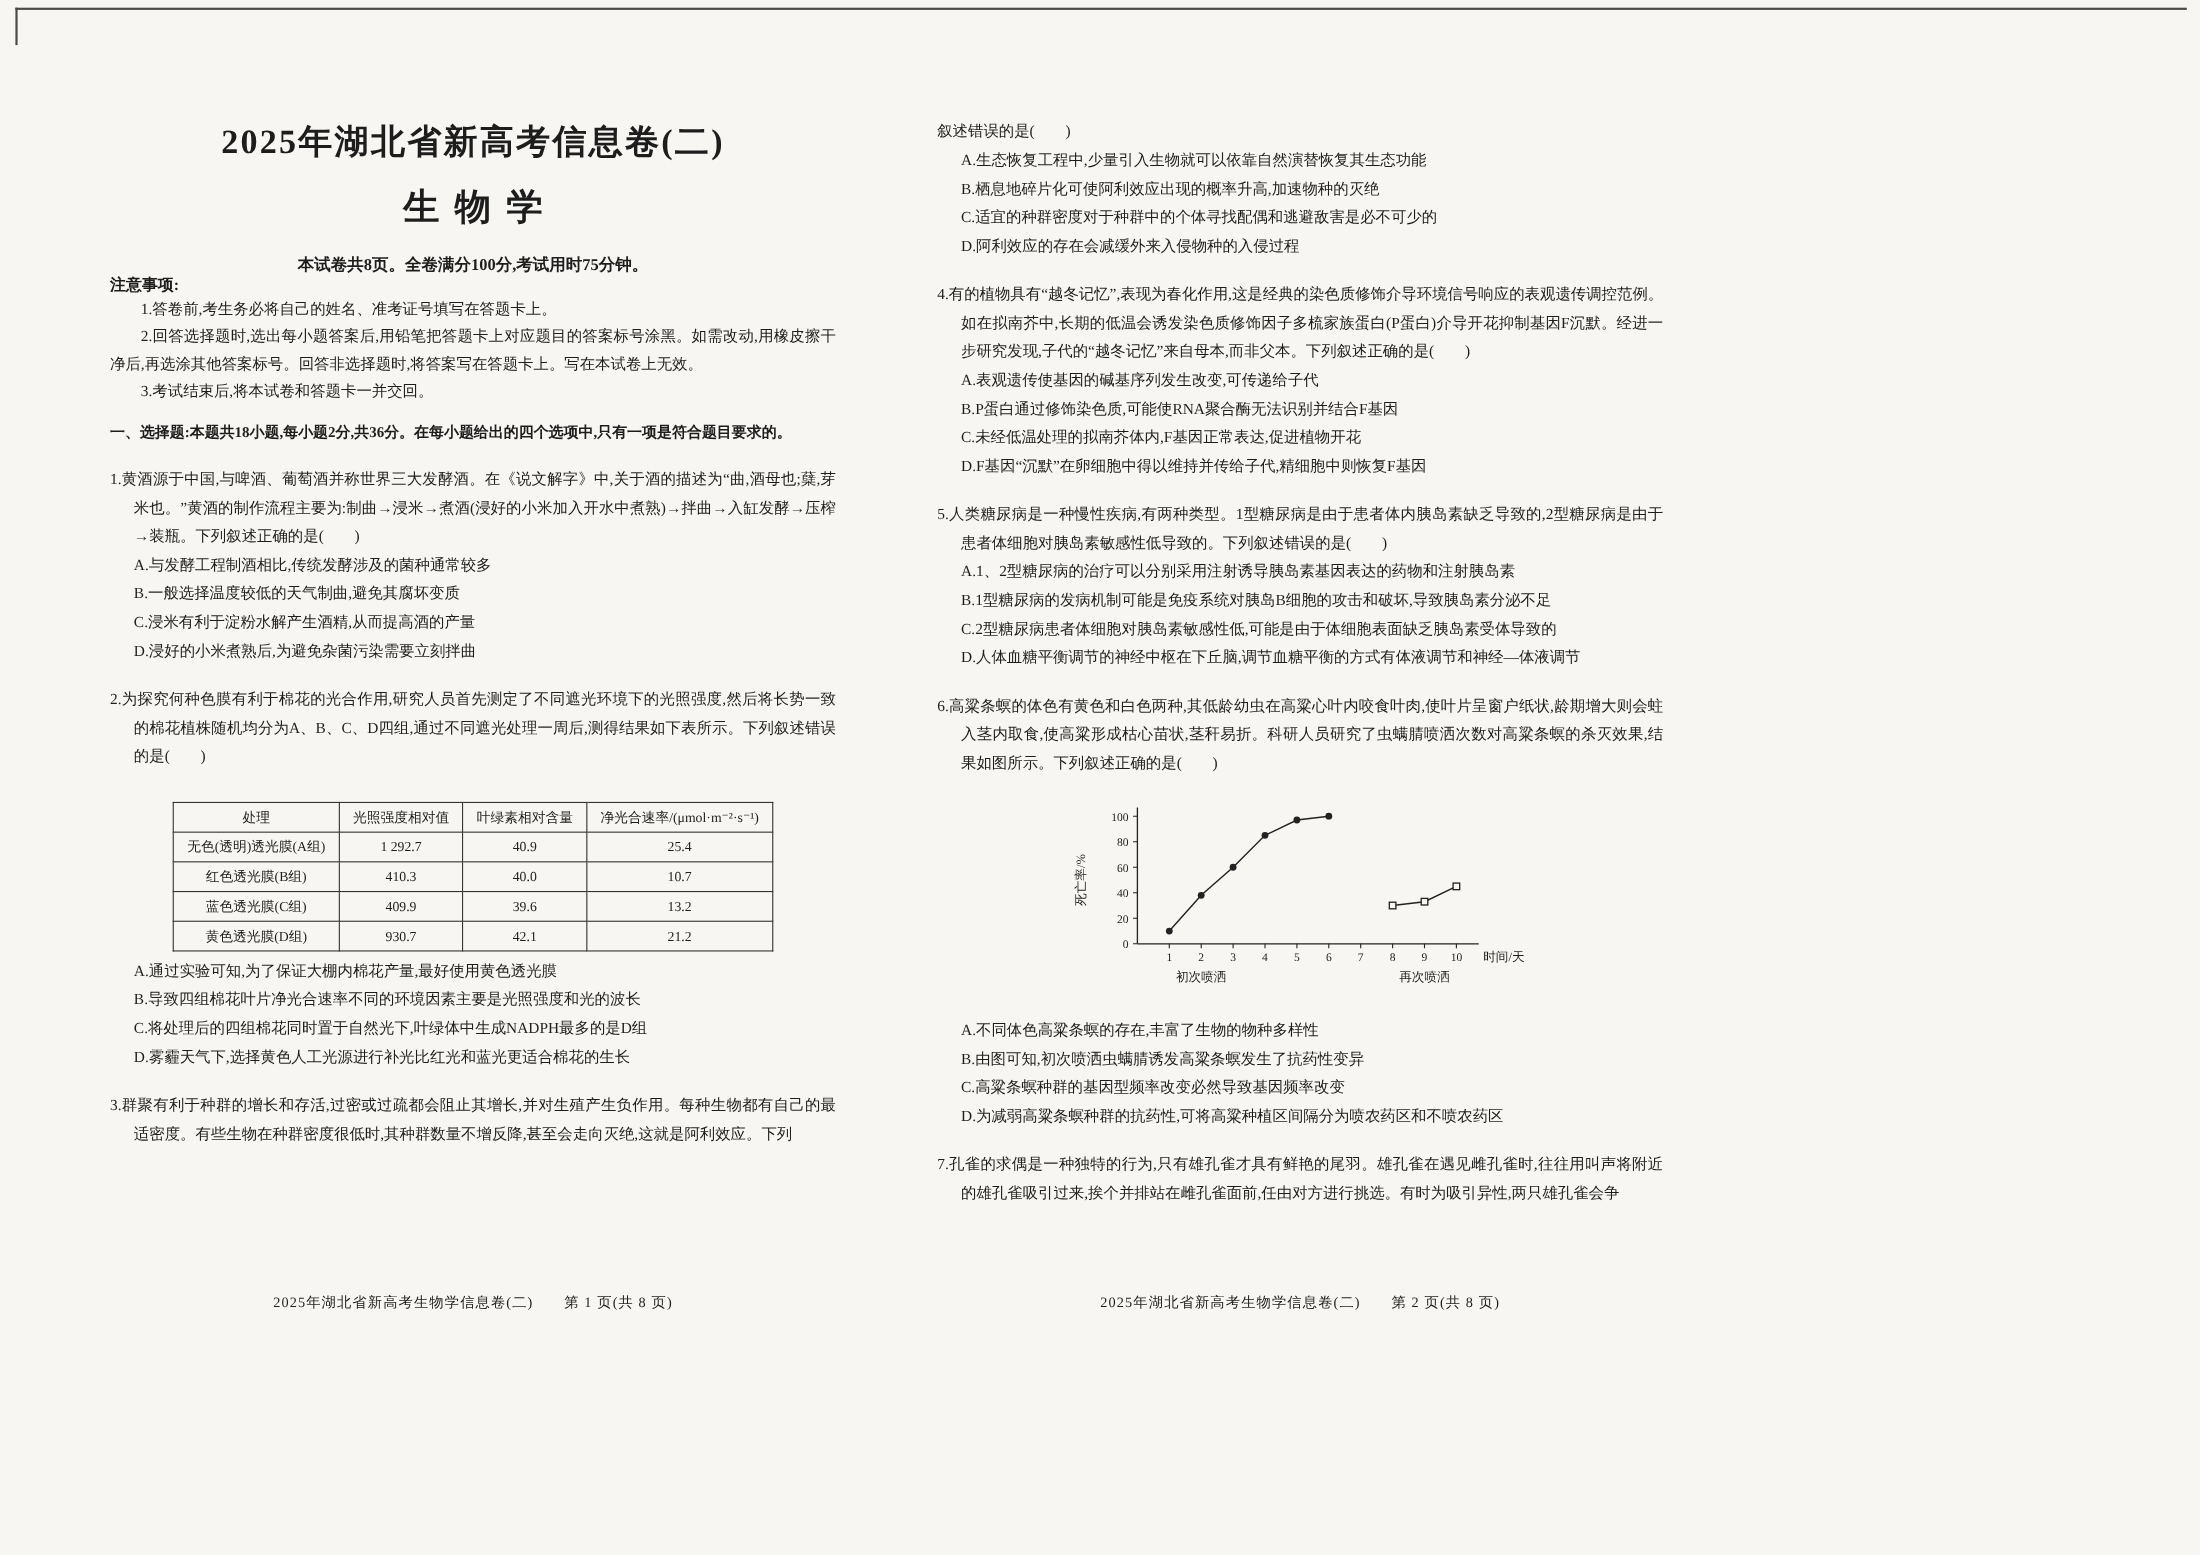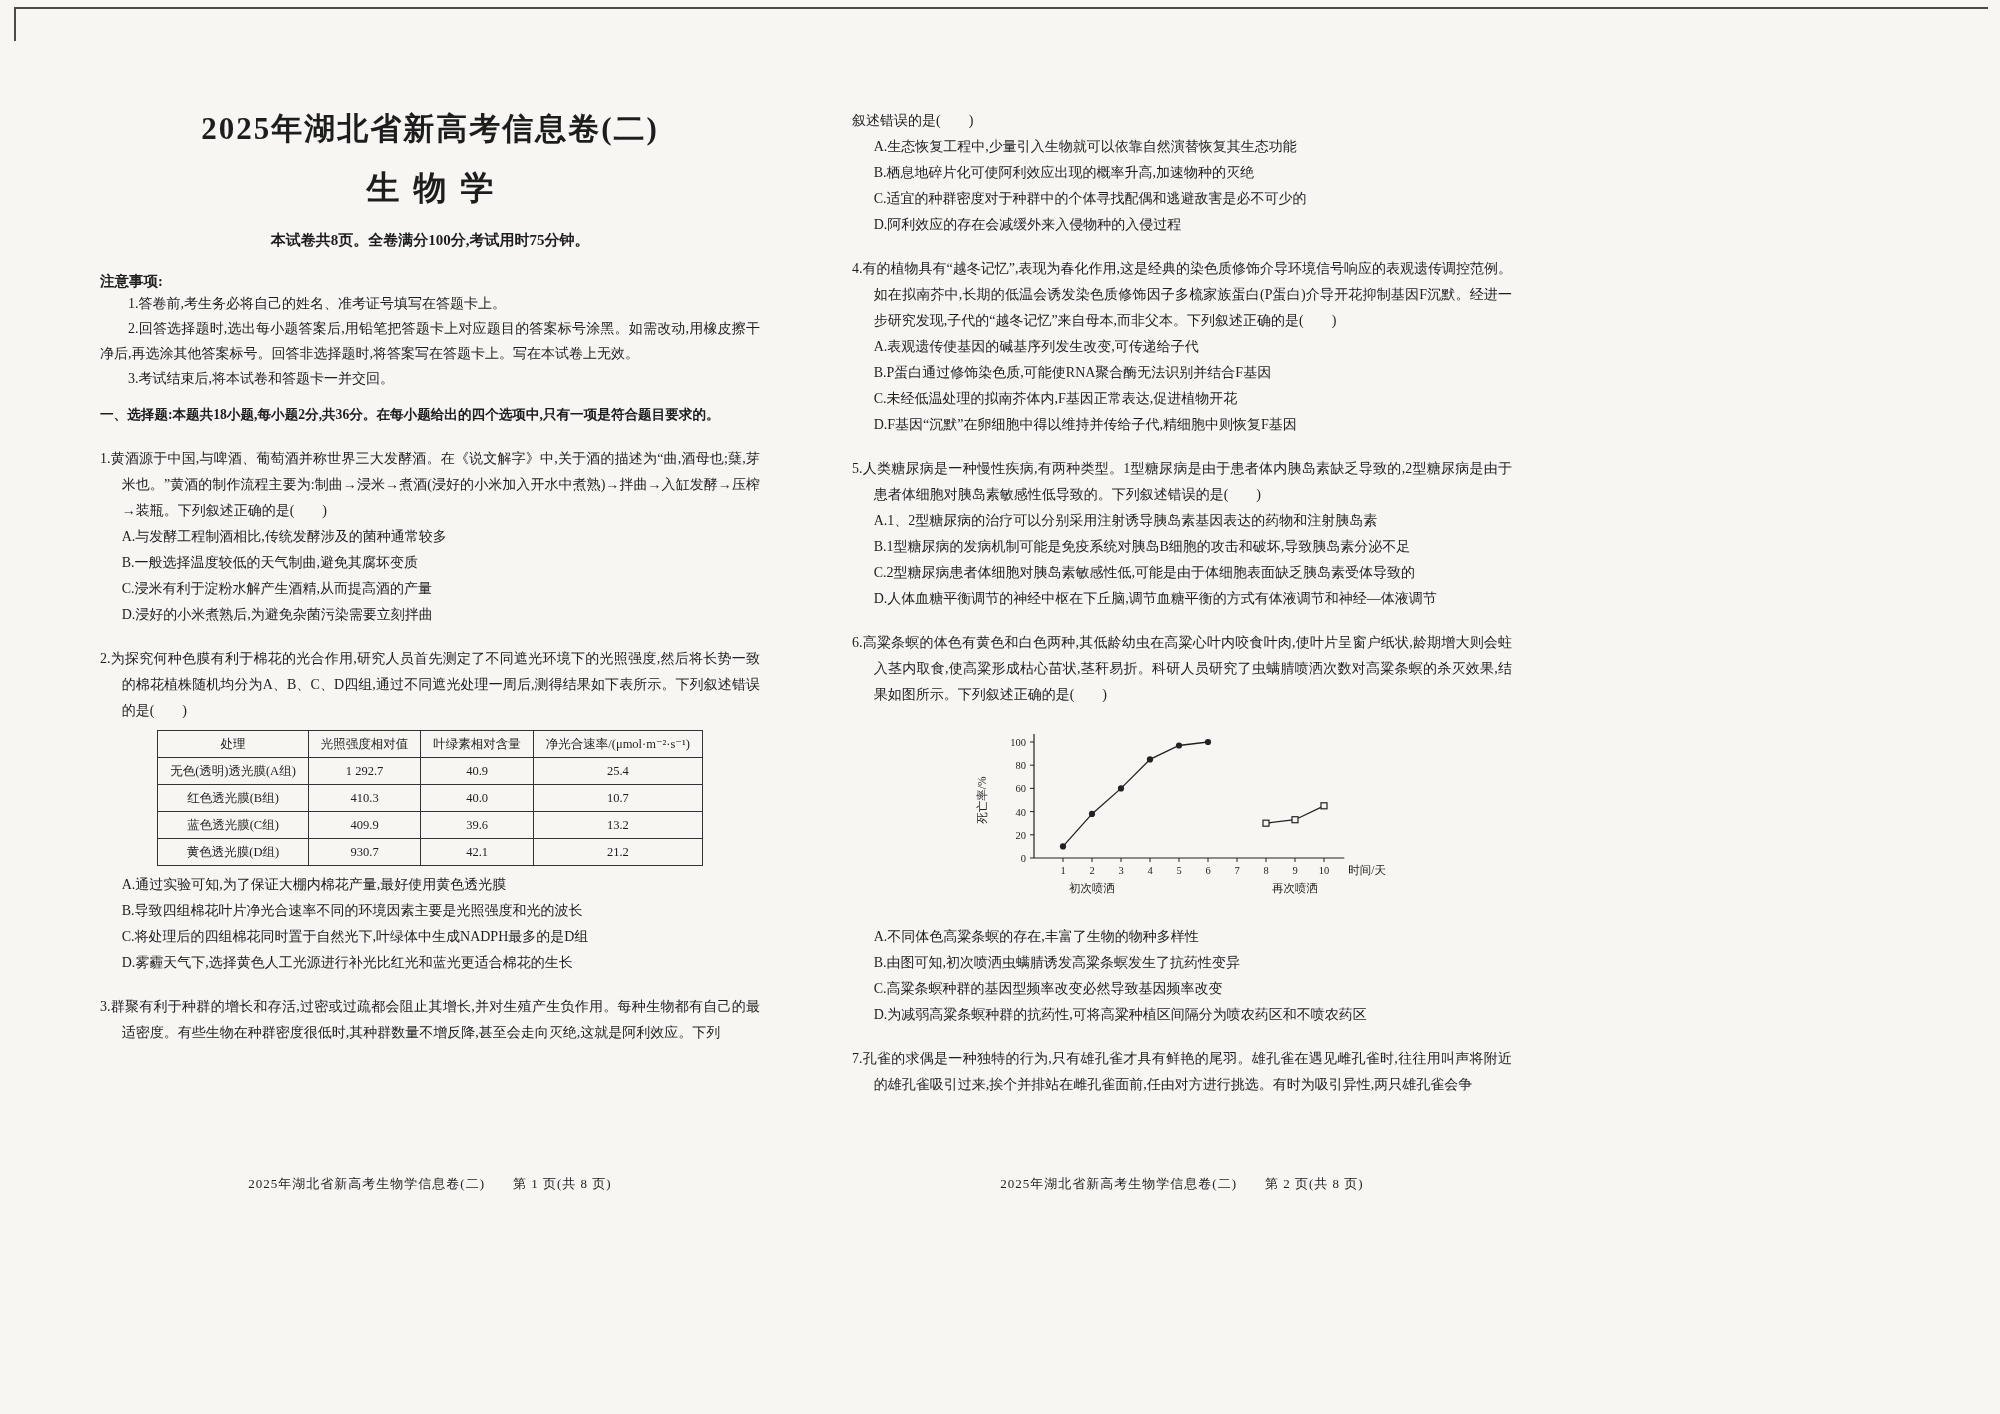--- a/index.html
+++ b/index.html
@@ -14,29 +14,29 @@
   .scan-edge-top { position:absolute; top:7px; left:14px; right:12px; height:2px; background:#4a4a48; }
   .scan-edge-left { position:absolute; top:7px; left:14px; width:2px; height:34px; background:#4a4a48; }
 
   .page { position:absolute; top:108px; width:660px; height:1085px; }
   #p1 { left:100px; }
   #p2 { left:852px; }
 
   .title   { text-align:center; font-size:31px; font-weight:bold; letter-spacing:2px; }
   .subject { text-align:center; font-size:33px; font-weight:bold; letter-spacing:14px; margin-top:16px; text-indent:14px; }
   .meta    { text-align:center; font-size:15px; font-weight:bold; margin-top:20px; }
-  .notice-title { font-size:14.5px; font-weight:bold; margin-top:22px; }
+  .notice-title { font-size:14.5px; font-weight:bold; }
   .note    { font-size:14px; line-height:25px; text-indent:2em; text-align:justify; }
   .section { font-size:13.6px; font-weight:bold; margin-top:11px; line-height:26px; }
 
   .q    { font-size:14px; line-height:26px; text-align:justify; padding-left:1.55em; text-indent:-1.55em; margin-top:18px; }
   .cont { font-size:14px; line-height:26px; text-align:justify; }
   .opt  { font-size:14px; line-height:26px; text-align:justify; padding-left:1.55em; }
 
-  table.data { border-collapse:collapse; margin:6px auto 6px auto; font-size:12.5px; }
+  table.data { border-collapse:collapse; margin:27px auto 6px auto; font-size:12.5px; }
   table.data th, table.data td {
     border:1px solid #333; padding:4px 12px; text-align:center; font-weight:normal; line-height:18px;
   }
 
   .footer { position:absolute; bottom:0; left:0; width:100%; text-align:center; font-size:13px; letter-spacing:1px; }
 
   .chart-wrap { margin:8px auto 4px auto; width:440px; }
   svg text { font-family:"Liberation Serif","DejaVu Serif",serif; fill:#1d1d1d; }
 </style>
 </head>

